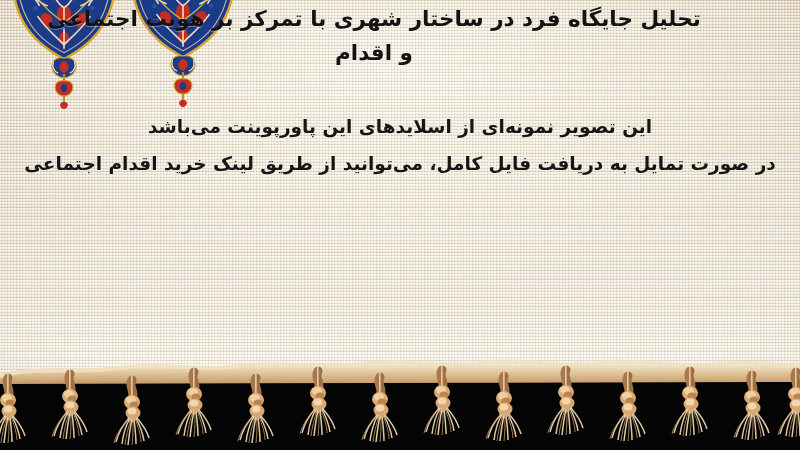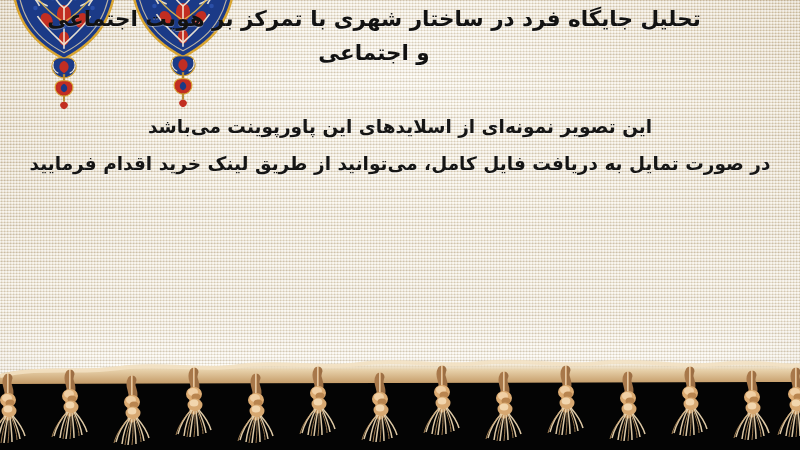--- a/index.html
+++ b/index.html
@@ -210,26 +210,26 @@
         <use href="#medallion"></use>
       </g>
       <g transform="translate(183,60) scale(0.95)">
         <use href="#pendant"></use>
       </g>
     </svg>
   </div>
 
   <div class="title-block">
     <div class="title-line l1">تحلیل جایگاه فرد در ساختار شهری با تمرکز بر هویت اجتماعی</div>
-    <div class="title-line l2">و اجتماعی</div>
+    <div class="title-line l2">و اقدام</div>
   </div>
 
   <div class="body-block">
     <div class="body-line">این تصویر نمونه‌ای از اسلایدهای این پاورپوینت می‌باشد</div>
-    <div class="body-line">در صورت تمایل به دریافت فایل کامل، می‌توانید از طریق لینک خرید اقدام فرمایید</div>
+    <div class="body-line">در صورت تمایل به دریافت فایل کامل، می‌توانید از طریق لینک خرید اقدام اجتماعی</div>
   </div>
 
   <div class="black-bottom"></div>
 
   <div class="fringe-band">
     <svg width="800" height="98" viewBox="0 0 800 98" xmlns="http://www.w3.org/2000/svg">
       <defs>
         <linearGradient id="cordg" x1="0" y1="0" x2="1" y2="0">
           <stop offset="0%" stop-color="#a8784a"></stop>
           <stop offset="35%" stop-color="#f0d8b6"></stop>

